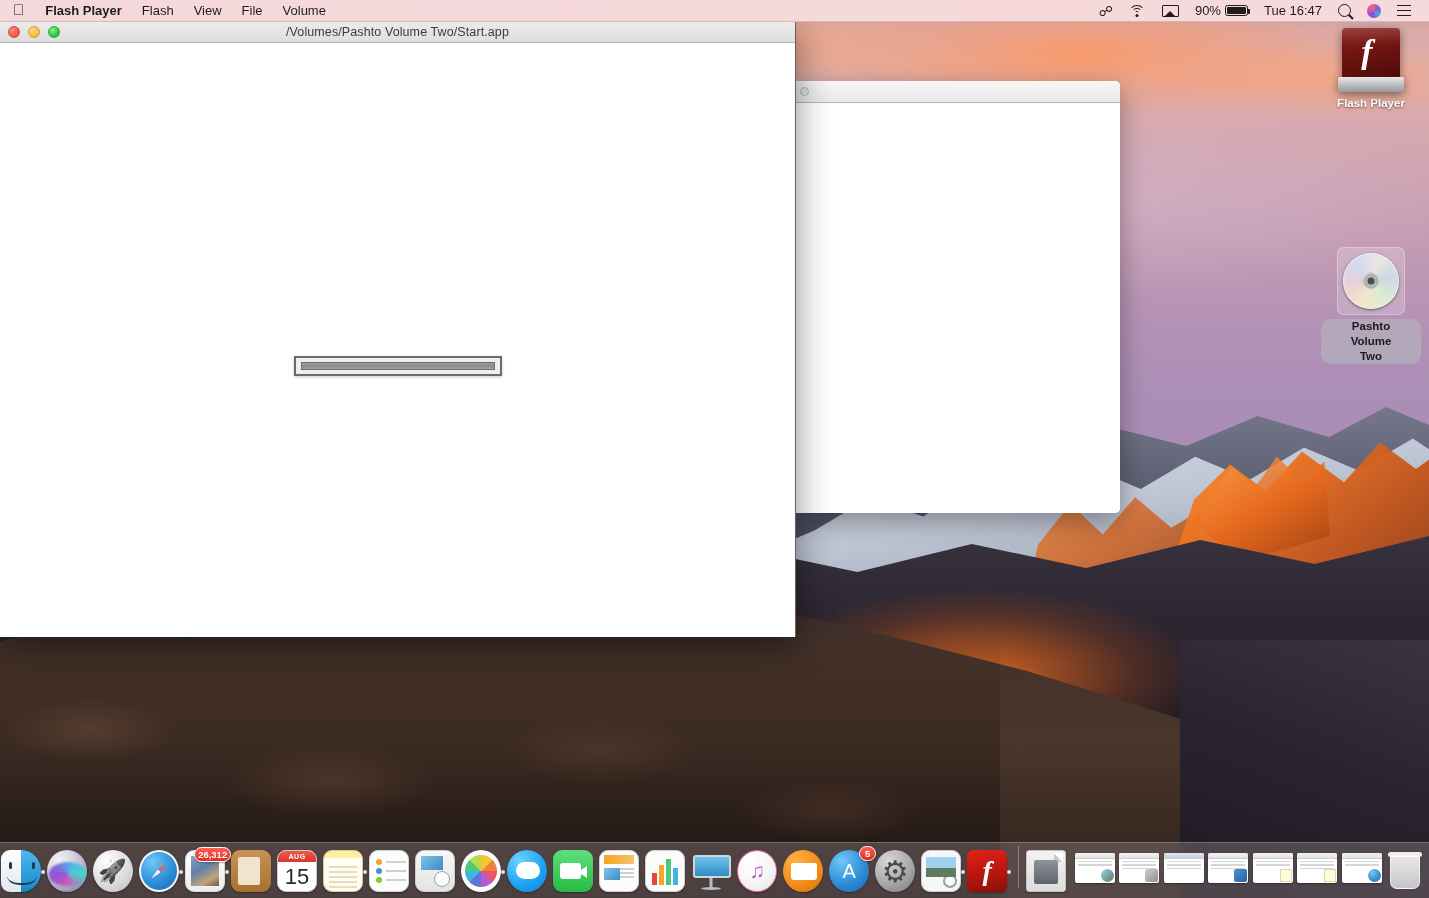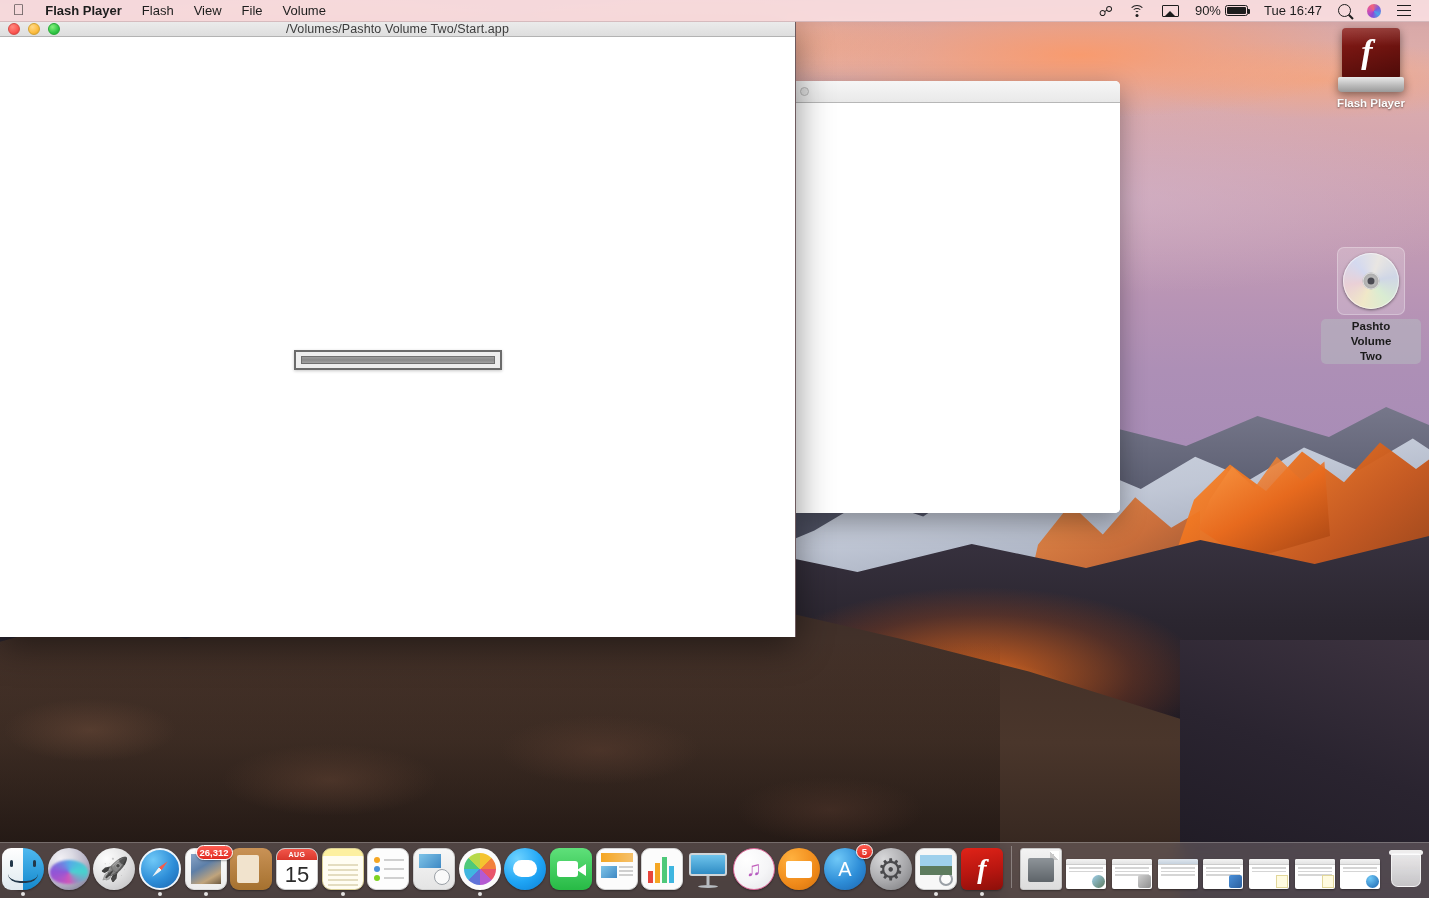--- a/index.html
+++ b/index.html
@@ -162,21 +162,21 @@
 
   
   #flashwin{
     position:absolute; left:0; top:21px; width:796px; height:616px;
     background:#fff;
     box-shadow:0 10px 34px rgba(0,0,0,.45);
     z-index:300; overflow:hidden;
     border-right:1px solid #6e5a5e;
   }
   #flashwin .titlebar{
-    height:16px; width:100%;
+    height:22px; width:100%;
     background:linear-gradient(180deg,#ececec,#dedede);
     border-bottom:1px solid #b3b3b3;
     display:flex; align-items:center; position:relative;
   }
   .lights{ display:flex; gap:8px; padding-left:8px; }
   .light{ width:12px; height:12px; border-radius:50%; }
   .light.red{ background:radial-gradient(circle at 35% 30%,#ff8a80,#fc5753 60%,#d9352f);
                border:.5px solid #d44a44; }
   .light.yel{ background:radial-gradient(circle at 35% 30%,#ffd98a,#fdbc40 60%,#d79f26);
                border:.5px solid #d2a130; }
@@ -255,36 +255,36 @@
     background:radial-gradient(circle,#c9c9c9,#9a9a9a);
     box-shadow:inset 0 0 0 1px rgba(255,255,255,.6);
   }
   .cd::after{
     content:""; position:absolute; left:50%; top:50%; transform:translate(-50%,-50%);
     width:7px; height:7px; border-radius:50%;
     background:#4a4a52;
   }
   .lbl.sel{
     background:rgba(180,180,190,.62);
-    border-radius:5px; padding:0 19px; display:inline-block;
+    border-radius:10px; padding:0 19px; display:inline-block;
     color:#1a1a1a; text-shadow:none;
   }
 
   
   #dock{
     position:absolute; left:0; bottom:0; width:1429px; height:56px;
     background:rgba(142,128,130,.42);
     border-top:1px solid rgba(255,255,255,.22);
     display:flex; align-items:flex-end; justify-content:center;
     z-index:400; padding-bottom:2px;
     backdrop-filter:blur(8px);
   }
   .dock-app{
     width:44px; height:50px; margin:0 1px; position:relative;
-    display:flex; flex-direction:column; align-items:center; justify-content:flex-end;
+    display:flex; flex-direction:row; align-items:center; justify-content:flex-end;
   }
   .dock-ico{ width:42px; height:42px; border-radius:9px; position:relative;
              box-shadow:0 1px 2px rgba(0,0,0,.35); }
   .dock-ico.round{ border-radius:50%; }
   .dot{ width:4px; height:4px; border-radius:50%; background:rgba(255,255,255,.85); margin-top:2px; }
   .dot.off{ background:transparent; }
   .badge{
     position:absolute; right:-7px; top:-4px; min-width:17px; height:15px;
     background:linear-gradient(180deg,#ff5d52,#e02b22); border:1px solid #fff;
     border-radius:9px; color:#fff; font-size:9.5px; font-weight:bold;

